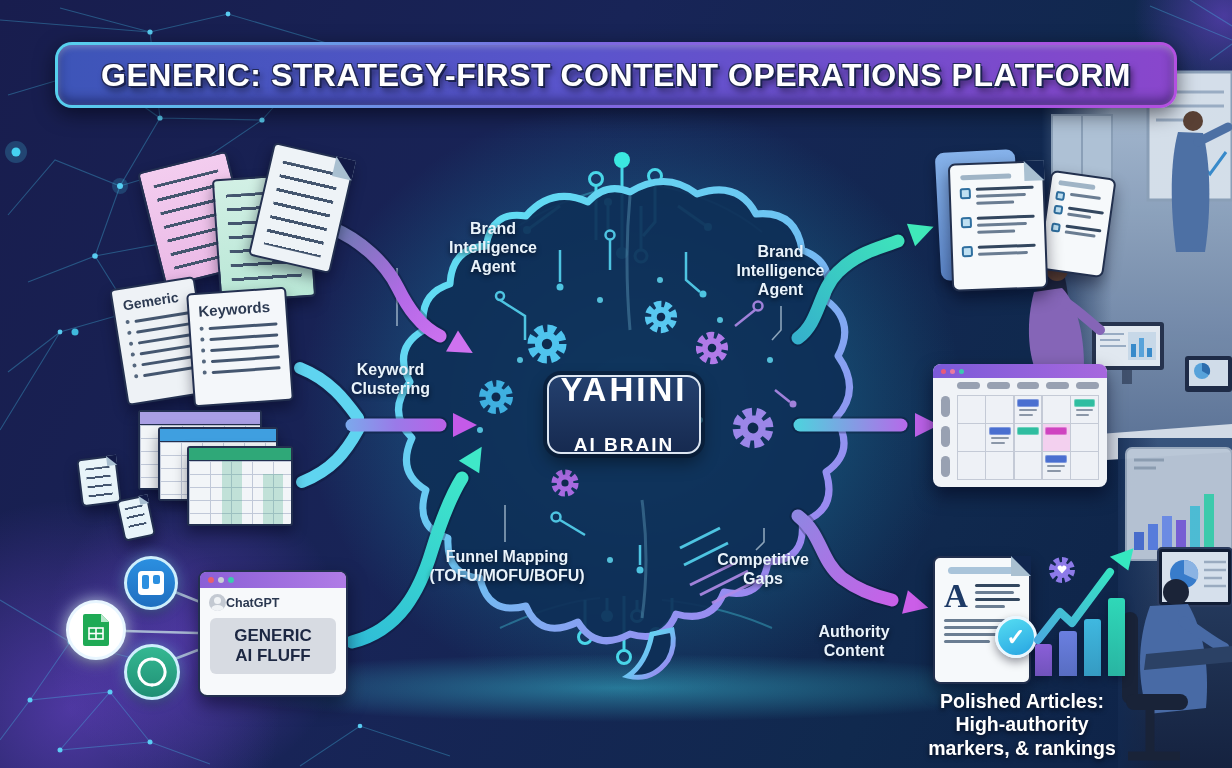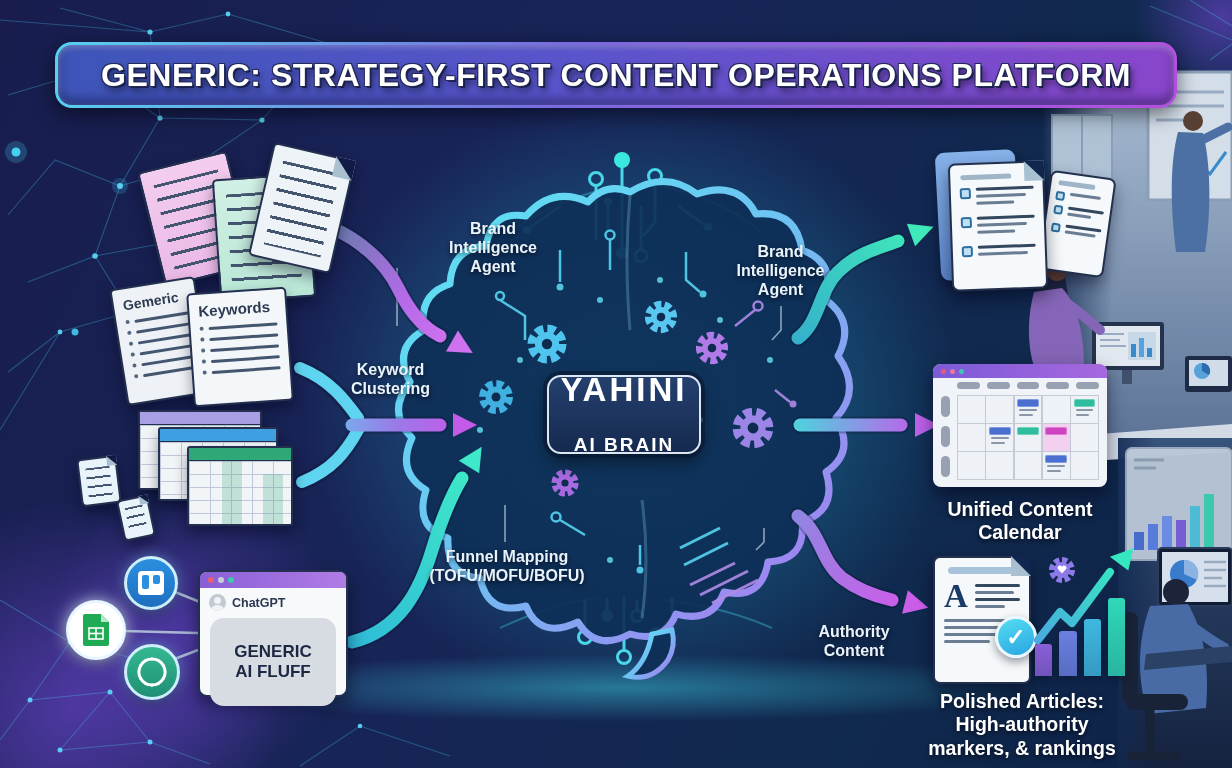--- a/index.html
+++ b/index.html
@@ -36,26 +36,26 @@
   .sh-grid{position:absolute;left:0;right:0;top:13px;bottom:0;
     background-image:linear-gradient(#c0c8d8 1px,transparent 1px),linear-gradient(90deg,#c0c8d8 1px,transparent 1px);
     background-size:21px 13px;}
 
   
   .chat-win{position:absolute;left:198px;top:570px;width:150px;height:127px;background:#f7f9fb;
     border:2px solid #233050;border-radius:9px;box-shadow:0 8px 18px rgba(0,0,20,.5);}
   .cw-bar{height:16px;border-radius:6px 6px 0 0;background:linear-gradient(90deg,#8a5fd6,#b07ce6);
     display:flex;align-items:center;gap:4px;padding-left:8px;}
   .dot{width:6px;height:6px;border-radius:50%;}
-  .cw-row{display:flex;align-items:center;gap:6px;padding:6px 9px 2px;}
+  .cw-row{display:flex;align-items:center;padding:6px 9px 2px;}
   .avatar{width:17px;height:17px;border-radius:50%;background:#c3c9d2;position:relative;overflow:hidden;flex:none;}
   .avatar::before{content:"";position:absolute;left:5px;top:3px;width:7px;height:7px;border-radius:50%;background:#f0f3f6;}
   .avatar::after{content:"";position:absolute;left:2px;top:11px;width:13px;height:9px;border-radius:50%;background:#f0f3f6;}
   .cw-name{font-size:12.5px;font-weight:700;color:#2b3850;}
-  .chat-body{margin:5px 10px 10px;height:88px;background:#d7dbe2;border-radius:14px;
+  .chat-body{margin:5px 10px 10px;height:56px;background:#d7dbe2;border-radius:6px;
     display:flex;align-items:center;justify-content:center;text-align:center;
     font-size:17px;font-weight:800;color:#1c2742;line-height:1.2;white-space:pre-line;}
 
   .icon-circle{position:absolute;border-radius:50%;display:flex;align-items:center;justify-content:center;
     box-shadow:0 0 14px rgba(130,220,255,.45),0 5px 10px rgba(0,0,20,.4);}
 
   
   .plabel{position:absolute;color:#e9f3fb;font-weight:700;font-size:16px;line-height:1.18;
     text-align:center;white-space:pre-line;text-shadow:0 2px 5px rgba(0,0,10,.65);}
   .out-label{position:absolute;color:#fff;font-weight:700;font-size:19.5px;line-height:1.2;
@@ -651,22 +651,20 @@
         <div class="cal-cell"></div>
         <div class="cal-cell"></div>
         <div class="cal-cell">
           <div class="cal-chip" style="background: rgb(74, 111, 208);"></div>
           <div class="chip-ln"></div>
           <div class="chip-ln short"></div>
         </div>
         <div class="cal-cell"></div>
       </div>
 </div>
-<div class="out-label" style="left:933px;top:498px;width:174px;">Unified Content
-Calendar</div>
 
 <div class="brief" style="left:933px;top:556px;width:98px;height:128px;">
   <div class="fold" style="border-right-color:#10264e;"></div>
   <div class="art-hd"></div>
   <div class="art-row">
     <span class="art-A">A</span>
     <span class="art-sm">
           <span class="l" style="display:block;"></span>
           <span class="l m" style="display:block;"></span>
           <span class="l" style="display:block;"></span>
@@ -703,20 +701,22 @@
 <div class="plabel" style="left:423px;top:220px;width:140px;">Brand
 Intelligence
 Agent</div>
 <div class="plabel" style="left:402px;top:548px;width:210px;">Funnel Mapping
 (TOFU/MOFU/BOFU)</div>
 <div class="plabel" style="left:328px;top:361px;width:125px;">Keyword
 Clustering</div>
 <div class="plabel" style="left:708px;top:243px;width:145px;">Brand
 Intelligence
 Agent</div>
+<div class="plabel" style="left:694px;top:551px;width:138px;">Competitive
+Gaps</div>
 <div class="plabel" style="left:790px;top:623px;width:128px;">Authority
 Content</div>
 
 <div class="brain-box">
   <div class="bb1">YAHINI</div>
   <div class="bb2">AI BRAIN</div>
 </div>
 
 </div>
 

